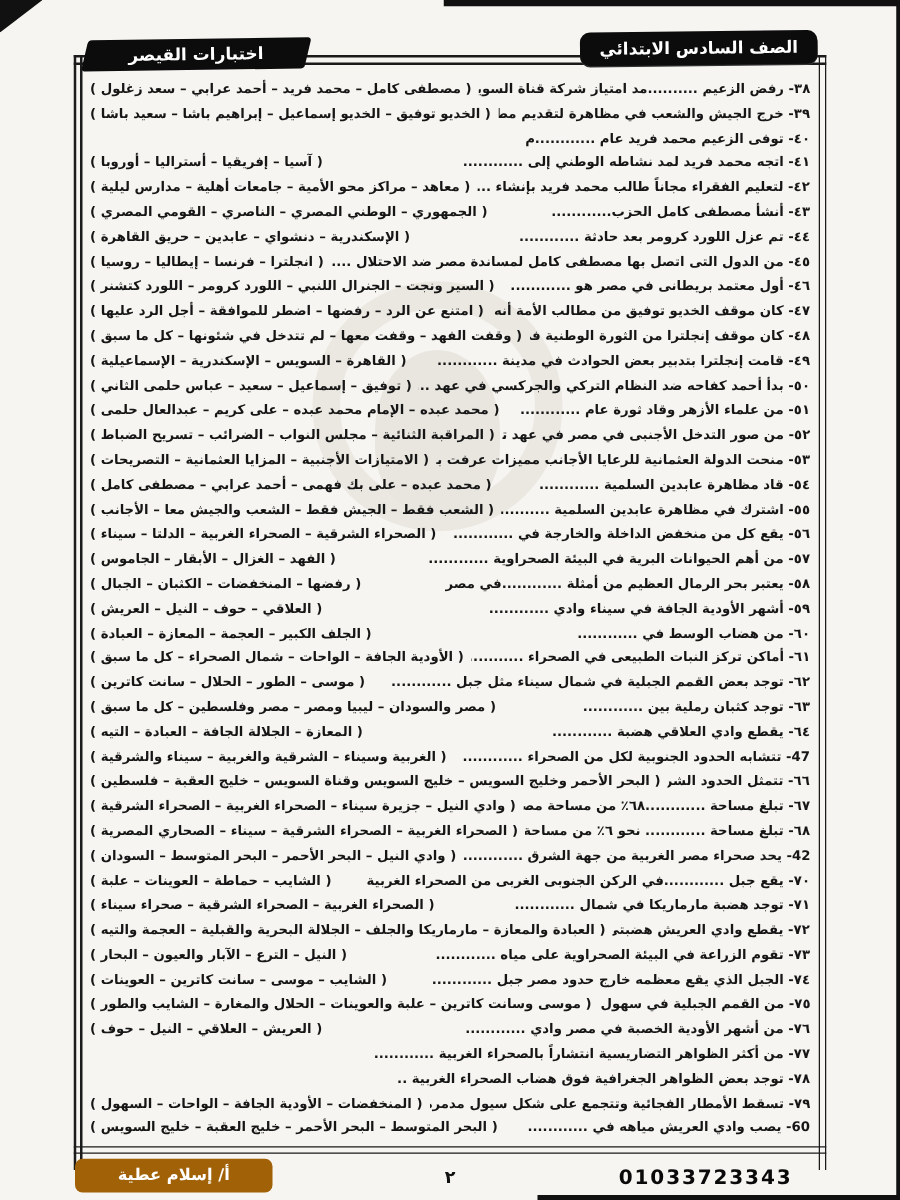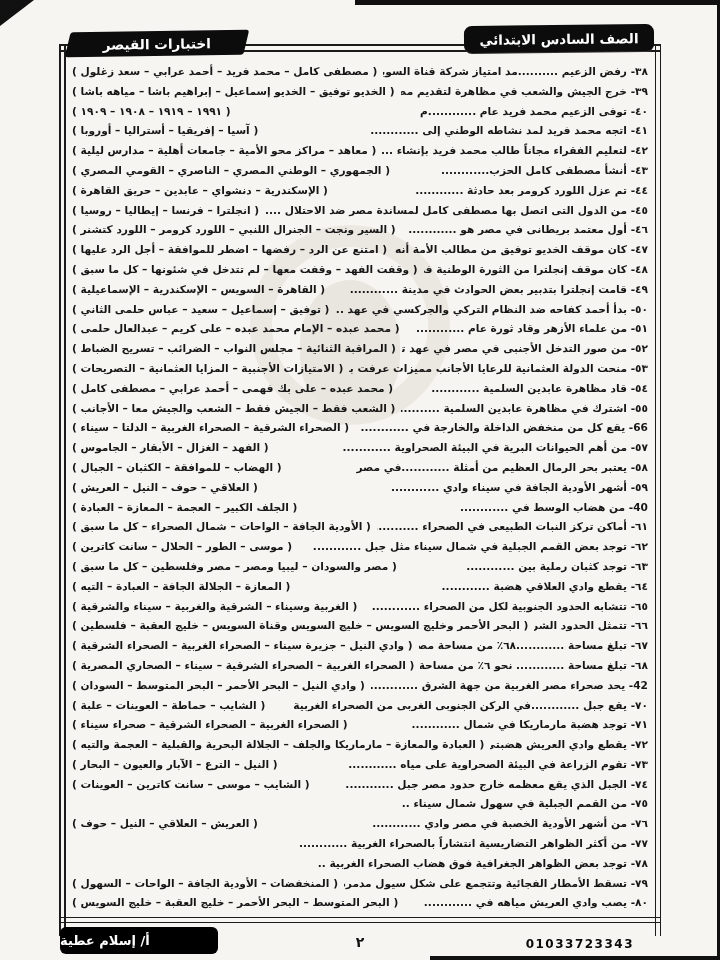--- a/index.html
+++ b/index.html
@@ -72,31 +72,31 @@
     height:19.8px; gap:6px;
     font-size:10.6px; font-weight:600; color:#161616;
     line-height:19.8px;
   }
   .q-text { white-space:nowrap; overflow:hidden; flex-shrink:1; min-width:0; }
   .q-choices { white-space:nowrap; flex-shrink:0; }
 
   
   .footer-box {
     position:absolute; bottom:6px; left:60px; width:158px; height:27px;
-    background:#000000; color:#fff; border-radius:6px;
-    display:flex; align-items:center; 
+    background:#a16207; color:#fff; border-radius:6px;
+    display:flex; align-items:center; justify-content:center;
     font-weight:bold; font-size:13px; z-index:3;
   }
   .footer-page {
     position:absolute; bottom:10px; left:0; right:0; text-align:center;
     font-size:14px; font-weight:bold; color:#111;
   }
   .footer-phone {
     position:absolute; bottom:9px; right:86px;
-    font-size:12px; font-weight:bold; color:#0a0a0a; letter-spacing:1.5px;
+    font-size:16px; font-weight:bold; color:#0a0a0a; letter-spacing:1.5px;
   }
 </style>
 </head>
 <body>
 
 <div class="page">
 
   <div class="artifact corner-tl"></div>
   <div class="artifact top-strip"></div>
   <div class="artifact right-strip"></div>
@@ -124,26 +124,25 @@
   </div>
 
   <div class="questions" dir="rtl">
     <div class="q-row">
       <span class="q-text">٣٨- رفض الزعيم ..........مد امتياز شركة قناة السويس عام ١٩١٠م</span>
       <span class="q-choices">( مصطفى كامل – محمد فريد – أحمد عرابي – سعد زغلول )</span>
     </div>
 
     <div class="q-row">
       <span class="q-text">٣٩- خرج الجيش والشعب في مظاهرة لتقديم مطالب الأمة إلى..</span>
-      <span class="q-choices">( الخديو توفيق – الخديو إسماعيل – إبراهيم باشا – مياهه باشا )</span>
+      <span class="q-choices">( الخديو توفيق – الخديو إسماعيل – إبراهيم باشا – سعيد باشا )</span>
     </div>
 
     <div class="q-row">
       <span class="q-text">٤٠- توفى الزعيم محمد فريد عام ............م</span>
-      <span class="q-choices">( ١٩٩١ – ١٩١٩ – ١٩٠٨ – ١٩٠٩ )</span>
     </div>
 
     <div class="q-row">
       <span class="q-text">٤١- اتجه محمد فريد لمد نشاطه الوطني إلى ............</span>
       <span class="q-choices">( آسيا – إفريقيا – أستراليا – أوروبا )</span>
     </div>
 
     <div class="q-row">
       <span class="q-text">٤٢- لتعليم الفقراء مجاناً طالب محمد فريد بإنشاء ............</span>
       <span class="q-choices">( معاهد – مراكز محو الأمية – جامعات أهلية – مدارس ليلية )</span>
@@ -208,41 +207,41 @@
       <span class="q-text">٥٤- قاد مظاهرة عابدين السلمية ............</span>
       <span class="q-choices">( محمد عبده – على بك فهمى – أحمد عرابي – مصطفى كامل )</span>
     </div>
 
     <div class="q-row">
       <span class="q-text">٥٥- اشترك في مظاهرة عابدين السلمية ............</span>
       <span class="q-choices">( الشعب فقط – الجيش فقط – الشعب والجيش معا – الأجانب )</span>
     </div>
 
     <div class="q-row">
-      <span class="q-text">66- يقع كل من منخفض الداخلة والخارجة في ............</span>
+      <span class="q-text">٥٦- يقع كل من منخفض الداخلة والخارجة في ............</span>
       <span class="q-choices">( الصحراء الشرقية – الصحراء الغربية – الدلتا – سيناء )</span>
     </div>
 
     <div class="q-row">
       <span class="q-text">٥٧- من أهم الحيوانات البرية في البيئة الصحراوية ............</span>
       <span class="q-choices">( الفهد – الغزال – الأبقار – الجاموس )</span>
     </div>
 
     <div class="q-row">
       <span class="q-text">٥٨- يعتبر بحر الرمال العظيم من أمثلة ............في مصر</span>
-      <span class="q-choices">( الهضاب – للموافقة – الكثبان – الجبال )</span>
+      <span class="q-choices">( رفضها – المنخفضات – الكثبان – الجبال )</span>
     </div>
 
     <div class="q-row">
       <span class="q-text">٥٩- أشهر الأودية الجافة في سيناء وادي ............</span>
       <span class="q-choices">( العلاقي – حوف – النيل – العريش )</span>
     </div>
 
     <div class="q-row">
-      <span class="q-text">40- من هضاب الوسط في ............</span>
+      <span class="q-text">٦٠- من هضاب الوسط في ............</span>
       <span class="q-choices">( الجلف الكبير – العجمة – المعازة – العبادة )</span>
     </div>
 
     <div class="q-row">
       <span class="q-text">٦١- أماكن تركز النبات الطبيعى في الصحراء ............</span>
       <span class="q-choices">( الأودية الجافة – الواحات – شمال الصحراء – كل ما سبق )</span>
     </div>
 
     <div class="q-row">
       <span class="q-text">٦٢- توجد بعض القمم الجبلية في شمال سيناء مثل جبل ............</span>
@@ -253,21 +252,21 @@
       <span class="q-text">٦٣- توجد كثبان رملية بين ............</span>
       <span class="q-choices">( مصر والسودان – ليبيا ومصر – مصر وفلسطين – كل ما سبق )</span>
     </div>
 
     <div class="q-row">
       <span class="q-text">٦٤- يقطع وادي العلاقي هضبة ............</span>
       <span class="q-choices">( المعازة – الجلالة الجافة – العبادة – التيه )</span>
     </div>
 
     <div class="q-row">
-      <span class="q-text">٦٥- تتشابه الحدود الجنوبية لكل من الصحراء ............</span>
+      <span class="q-text">47- تتشابه الحدود الجنوبية لكل من الصحراء ............</span>
       <span class="q-choices">( الغربية وسيناء – الشرقية والغربية – سيناء والشرقية )</span>
     </div>
 
     <div class="q-row">
       <span class="q-text">٦٦- تتمثل الحدود الشرقية لسيناء في ..</span>
       <span class="q-choices">( البحر الأحمر وخليج السويس – خليج السويس وقناة السويس – خليج العقبة – فلسطين )</span>
     </div>
 
     <div class="q-row">
       <span class="q-text">٦٧- تبلغ مساحة ............٦٨٪ من مساحة مصر .</span>
@@ -304,20 +303,21 @@
       <span class="q-choices">( النيل – الترع – الآبار والعيون – البحار )</span>
     </div>
 
     <div class="q-row">
       <span class="q-text">٧٤- الجبل الذي يقع معظمه خارج حدود مصر جبل ............</span>
       <span class="q-choices">( الشايب – موسى – سانت كاترين – العوينات )</span>
     </div>
 
     <div class="q-row">
       <span class="q-text">٧٥- من القمم الجبلية في سهول شمال سيناء ..</span>
+      <span class="q-choices">( موسى وسانت كاترين – علبة والعوينات – الحلال والمغارة – الشايب والطور )</span>
     </div>
 
     <div class="q-row">
       <span class="q-text">٧٦- من أشهر الأودية الخصبة في مصر وادي ............</span>
       <span class="q-choices">( العريش – العلاقي – النيل – حوف )</span>
     </div>
 
     <div class="q-row">
       <span class="q-text">٧٧- من أكثر الظواهر التضاريسية انتشاراً بالصحراء الغربية ............</span>
     </div>
@@ -325,21 +325,21 @@
     <div class="q-row">
       <span class="q-text">٧٨- توجد بعض الظواهر الجغرافية فوق هضاب الصحراء الغربية ..</span>
     </div>
 
     <div class="q-row">
       <span class="q-text">٧٩- تسقط الأمطار الفجائية وتتجمع على شكل سيول مدمرة في ....</span>
       <span class="q-choices">( المنخفضات – الأودية الجافة – الواحات – السهول )</span>
     </div>
 
     <div class="q-row">
-      <span class="q-text">٨٠- يصب وادي العريش مياهه في ............</span>
+      <span class="q-text">60- يصب وادي العريش مياهه في ............</span>
       <span class="q-choices">( البحر المتوسط – البحر الأحمر – خليج العقبة – خليج السويس )</span>
     </div>
   </div>
 
   <div class="footer-box">
     <span>أ/ إسلام عطية</span>
   </div>
   <div class="footer-page">٢</div>
   <div class="footer-phone" dir="ltr">01033723343</div>
 

